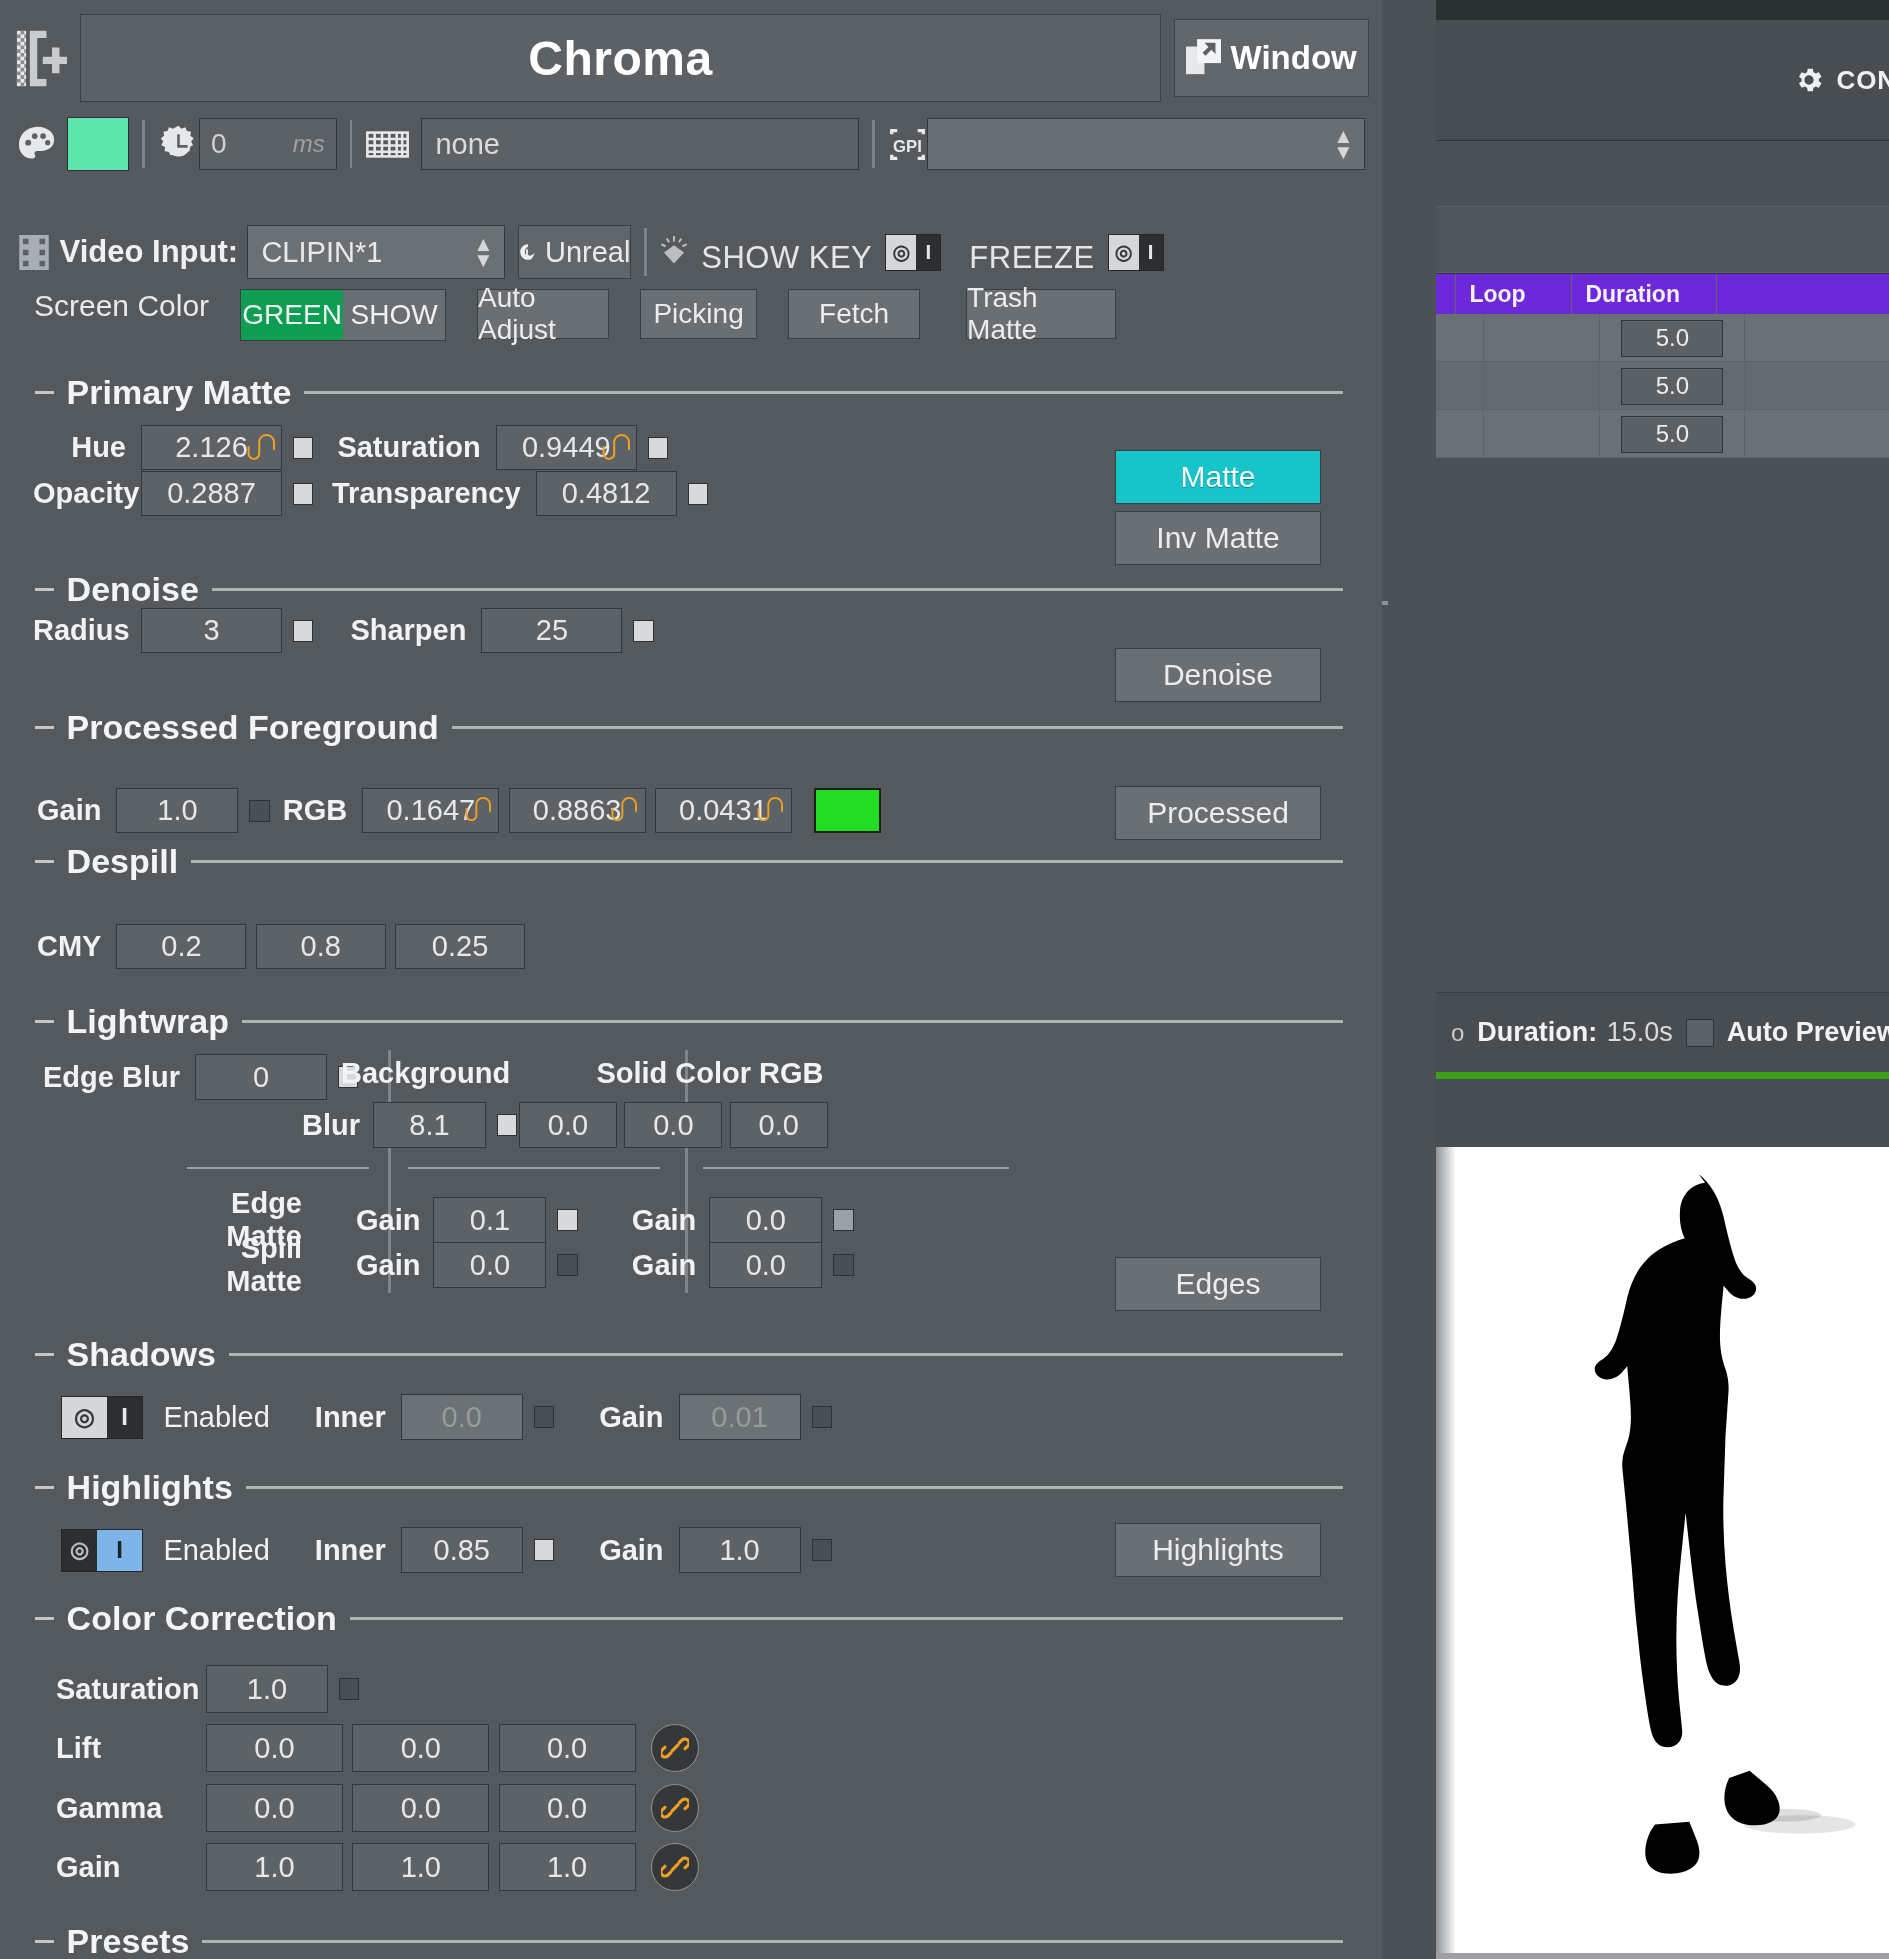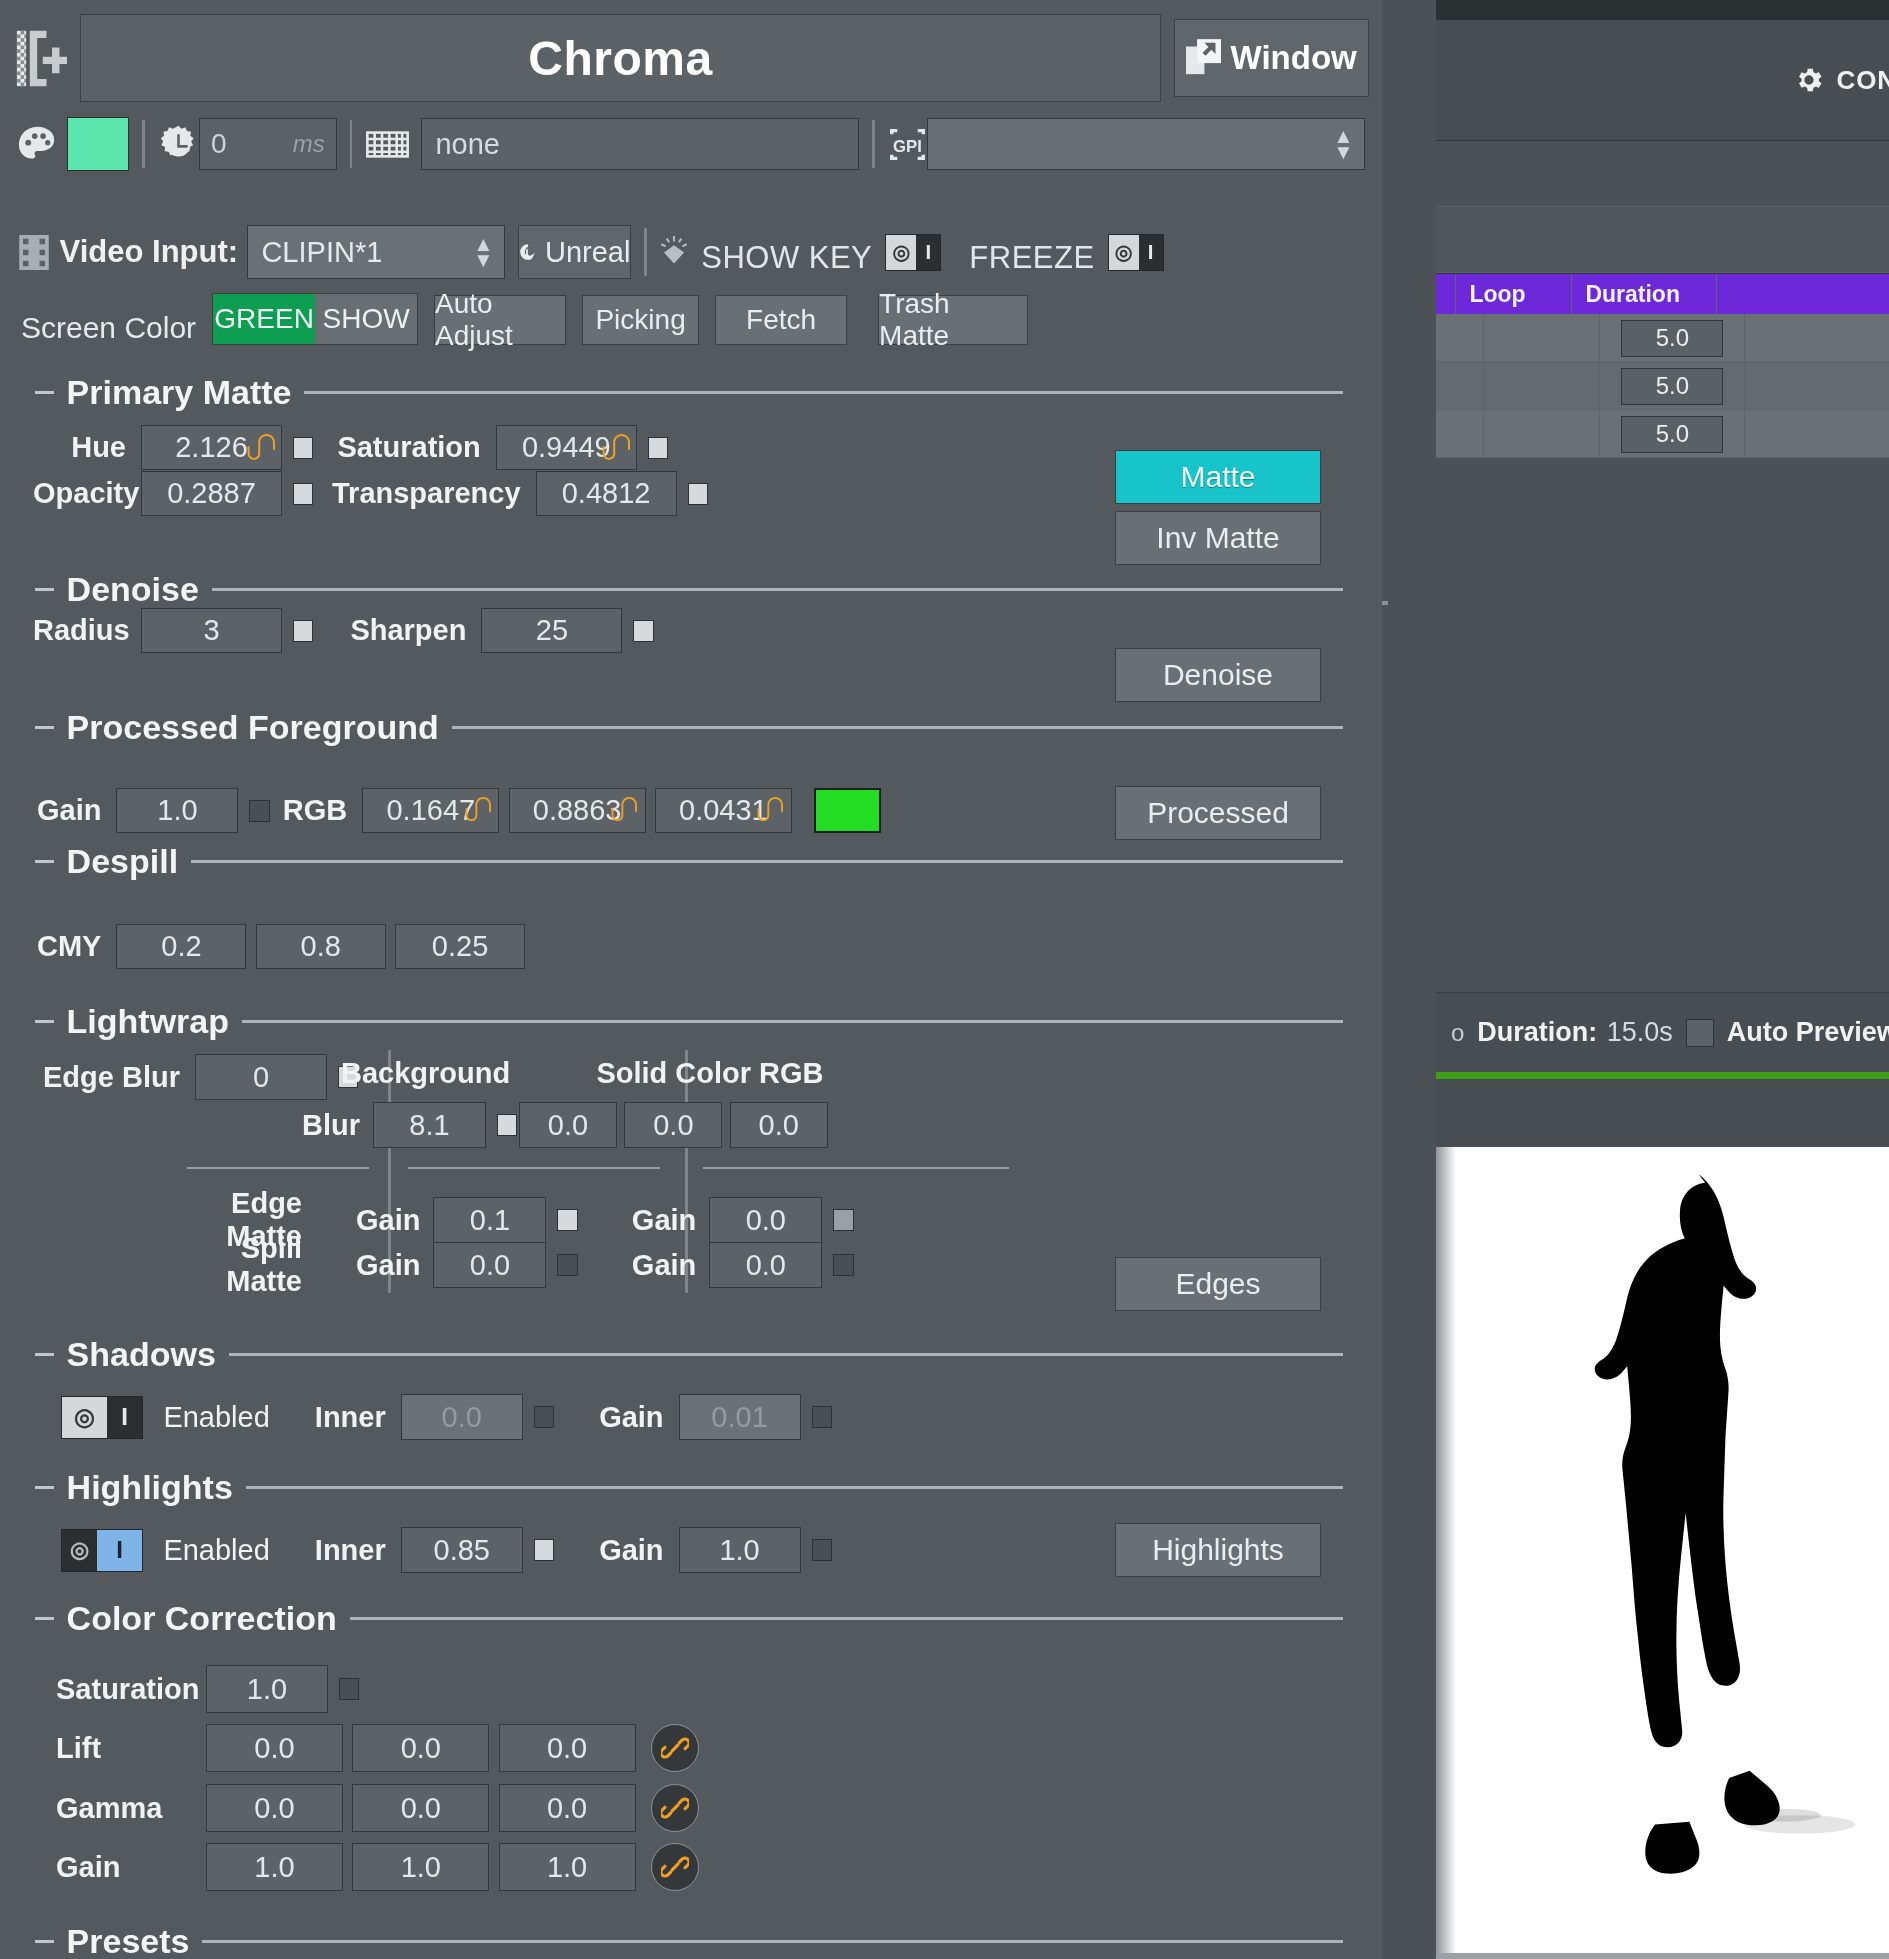--- a/index.html
+++ b/index.html
@@ -107,21 +107,21 @@
   .tgl-lbl { font-size:31px; color:#e2e6e8; letter-spacing:0.5px;margin-top:12px;}
   .oi { width:56px; height:37px; display:flex; border:1.9px solid #24282b; }
   .oi .o { width:30px; height:100%; display:flex; align-items:center; justify-content:center;
            background:#d4d8da; color:#33383b; font-size:20.4px; font-weight:bold; }
   .oi .i { flex:1; display:flex; align-items:center; justify-content:center;
            background:#2b2f32; color:#e6eaec; font-size:20.4px; font-weight:bold;}
   .oi.on .o { background:#2b2f32; color:#b9bec1; width:24px;}
   .oi.on .i { background:#7fb4e8; color:#1d2226;}
 
   
-  .screenrow { position:absolute; left:0; top:289px; width:1382px; height:56px; display:flex; align-items:flex-end; padding-left:21px; gap:1px; }
+  .screenrow { position:absolute; left:0; top:289px; width:1382px; height:56px; display:flex; align-items:flex-start; padding-left:34px; gap:16px; }
   .sc-label { font-size:30px; color:#e6eaec; margin-right:15px; }
   .seg { display:flex; border:1.9px solid #3a3f43; }
   .seg .s { width:102px; height:50px; display:flex; align-items:center; justify-content:center;
             font-size:28px; color:#eef2f4; background:#686e72; }
   .seg .s.active { background:#0e9e52; }
   .btn { height:50px; background:#696f73; border:1.9px solid #3a3f43; display:flex;
          align-items:center; justify-content:center; font-size:28px; color:#e9edef; }
   .gapL { margin-left:15px; }
 
   

